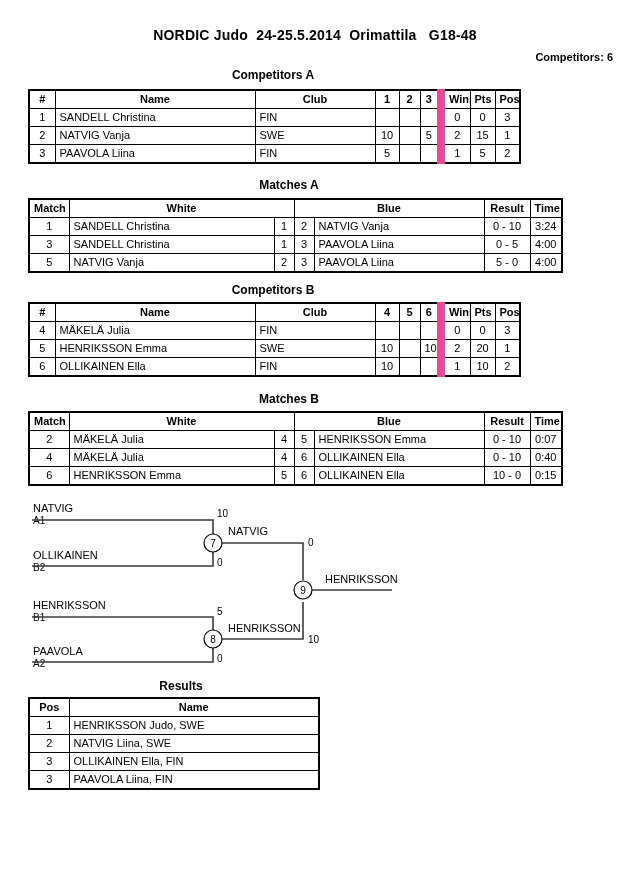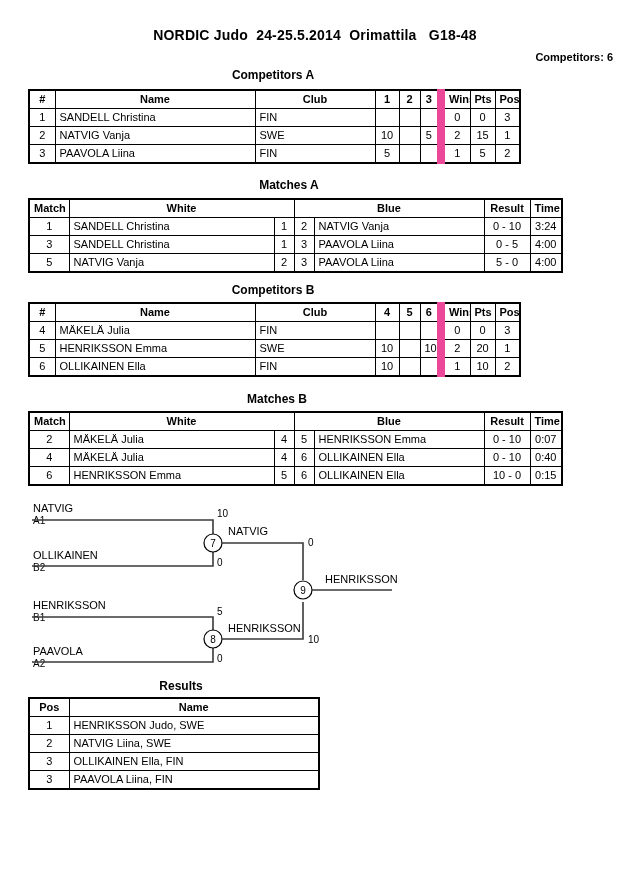--- a/index.html
+++ b/index.html
@@ -296,21 +296,21 @@
       <td class="c-num">10</td>
       <td class="c-num"></td>
       <td class="c-num"></td>
       <td class="c-num sep-left">1</td>
       <td class="c-num">10</td>
       <td class="c-num">2</td>
     </tr>
   </tbody>
 </table>
 
-<div class="section-caption" style="top:392px; left:172px; width:210px;text-align:center;">Matches B</div>
+<div class="section-caption" style="top:392px; left:184px; width:210px;text-align:center;">Matches B</div>
 
 <table class="grid tbl-matches" style="top:411px; left:28px; width:533px;">
   <colgroup>
     <col style="width:40px">
       <col style="width:205px">
     <col style="width:20px">
       <col style="width:20px">
     <col style="width:170px">
       <col style="width:46px">
       <col style="width:32px">

